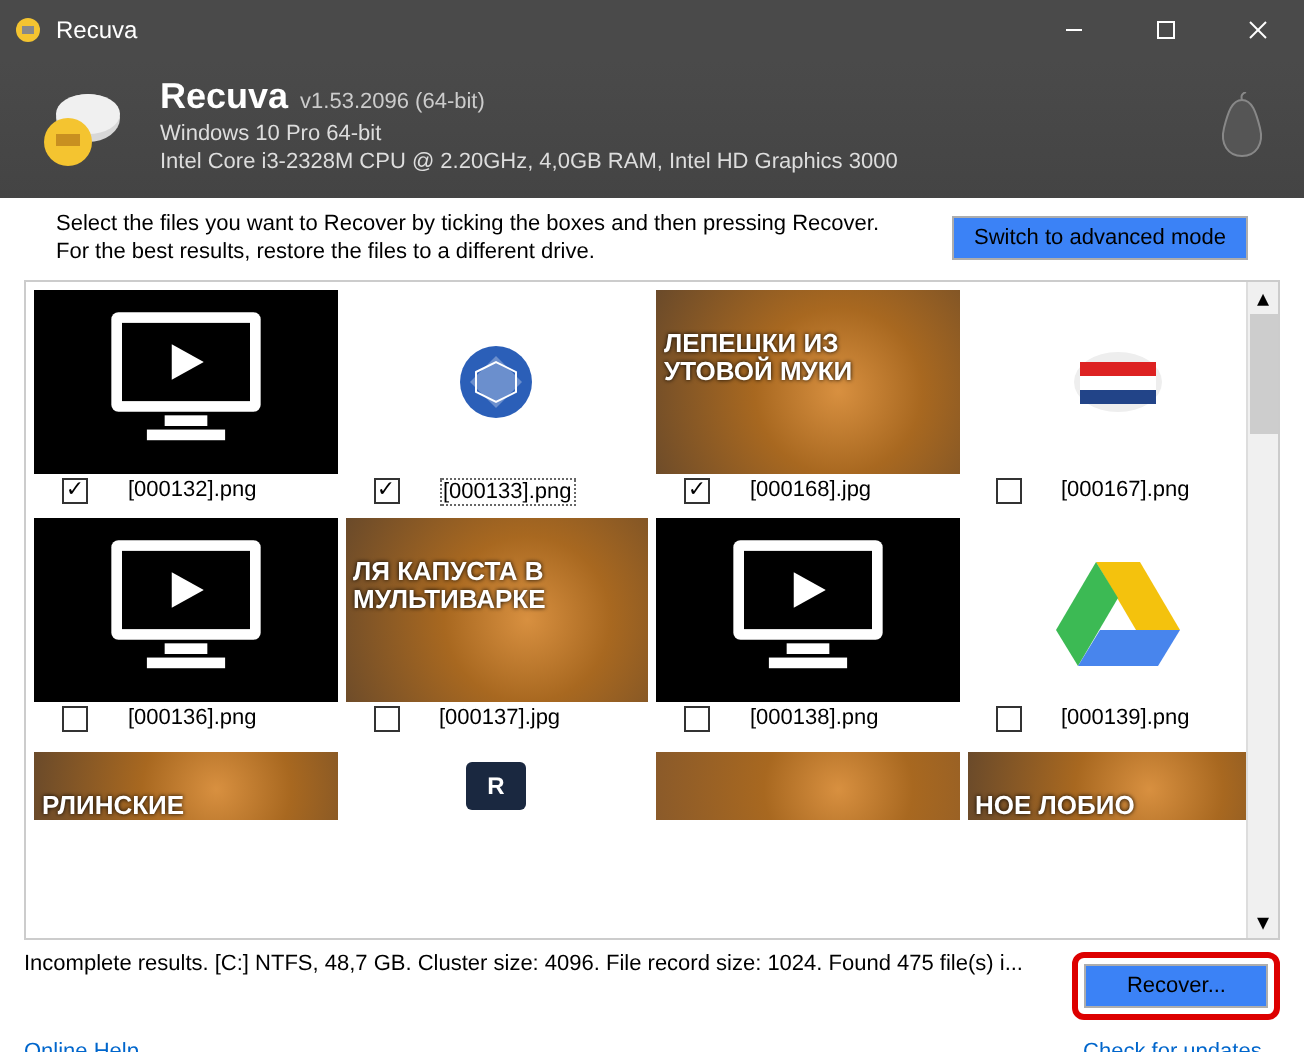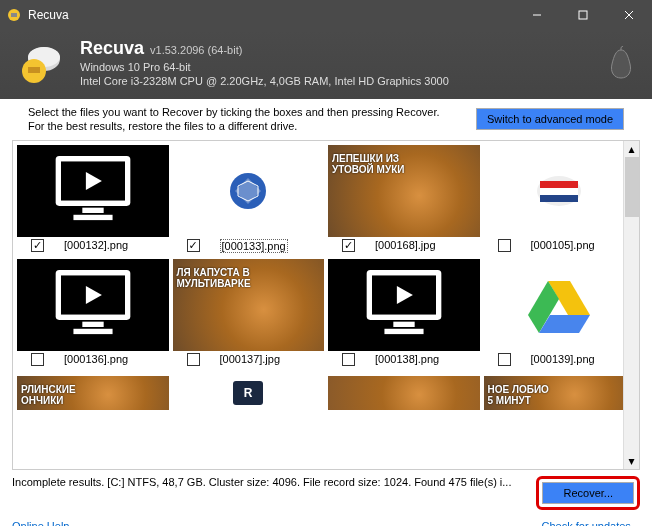--- a/index.html
+++ b/index.html
@@ -35,21 +35,21 @@
 .sb-thumb { position: absolute; top: 16px; width: 14px; left: 1px; height: 60px; background: #cdcdcd; }
 .statusrow { display: flex; padding: 6px 12px; gap: 8px; }
 .status { flex: 1; font-size: 11px; white-space: nowrap; overflow: hidden; }
 .recover-wrap { border: 3px solid #d00; border-radius: 6px; padding: 3px; }
 .footer { display: flex; padding: 4px 12px 8px 12px; }
 .link { color: #0066cc; text-decoration: underline; font-size: 11px; cursor: pointer; }
 .footer .spacer { flex: 1; }
 .monitor-icon svg { width: 90px; height: 80px; }
 .food { width: 100%; height: 100%; position: relative; }
 .food-img { position: absolute; inset: 0; }
-.food-text { position: absolute; left: 0; top: 6px; color: #fff; font-size: 10px; font-weight: bold; padding: 2px 4px; line-height: 1.1; text-shadow: 0 0 2px #000; }
+.food-text { position: absolute; left: 0; top: 18px; color: #fff; font-size: 13px; font-weight: bold; padding: 2px 4px; line-height: 1.1; text-shadow: 0 0 2px #000; }
 .partial .thumb { height: 34px; }
 </style>
 </head>
 <body>
 
 <div class="titlebar">
   <span class="icon">
     <svg viewBox="0 0 16 16">
         <circle cx="8" cy="8" r="6" fill="#f4c430"></circle>
         <rect x="5" y="6" width="6" height="4" fill="#888"></rect>
@@ -152,21 +152,21 @@
         <div class="thumb light">
           <svg width="50" height="34" viewBox="0 0 50 34">
             <ellipse cx="25" cy="17" rx="22" ry="15" fill="#eee"></ellipse>
             <rect x="6" y="7" width="38" height="7" fill="#d22"></rect>
             <rect x="6" y="14" width="38" height="7" fill="#fff"></rect>
             <rect x="6" y="21" width="38" height="7" fill="#248"></rect>
           </svg>
         </div>
         <div class="filerow">
           <span class="chk "></span>
-          <span class="fname ">[000105].png</span>
+          <span class="fname ">[000167].png</span>
         </div>
       </div>
       <div class="item">
         <div class="thumb ">
           <div class="monitor-icon"><svg viewBox="0 0 100 90">
               <rect x="8" y="8" width="84" height="56" rx="4" fill="#fff"></rect>
               <rect x="14" y="14" width="72" height="44" fill="#000"></rect>
               <polygon points="42,26 42,46 60,36" fill="#fff"></polygon>
               <rect x="38" y="66" width="24" height="6" fill="#fff"></rect>
               <rect x="28" y="74" width="44" height="6" fill="#fff"></rect>

